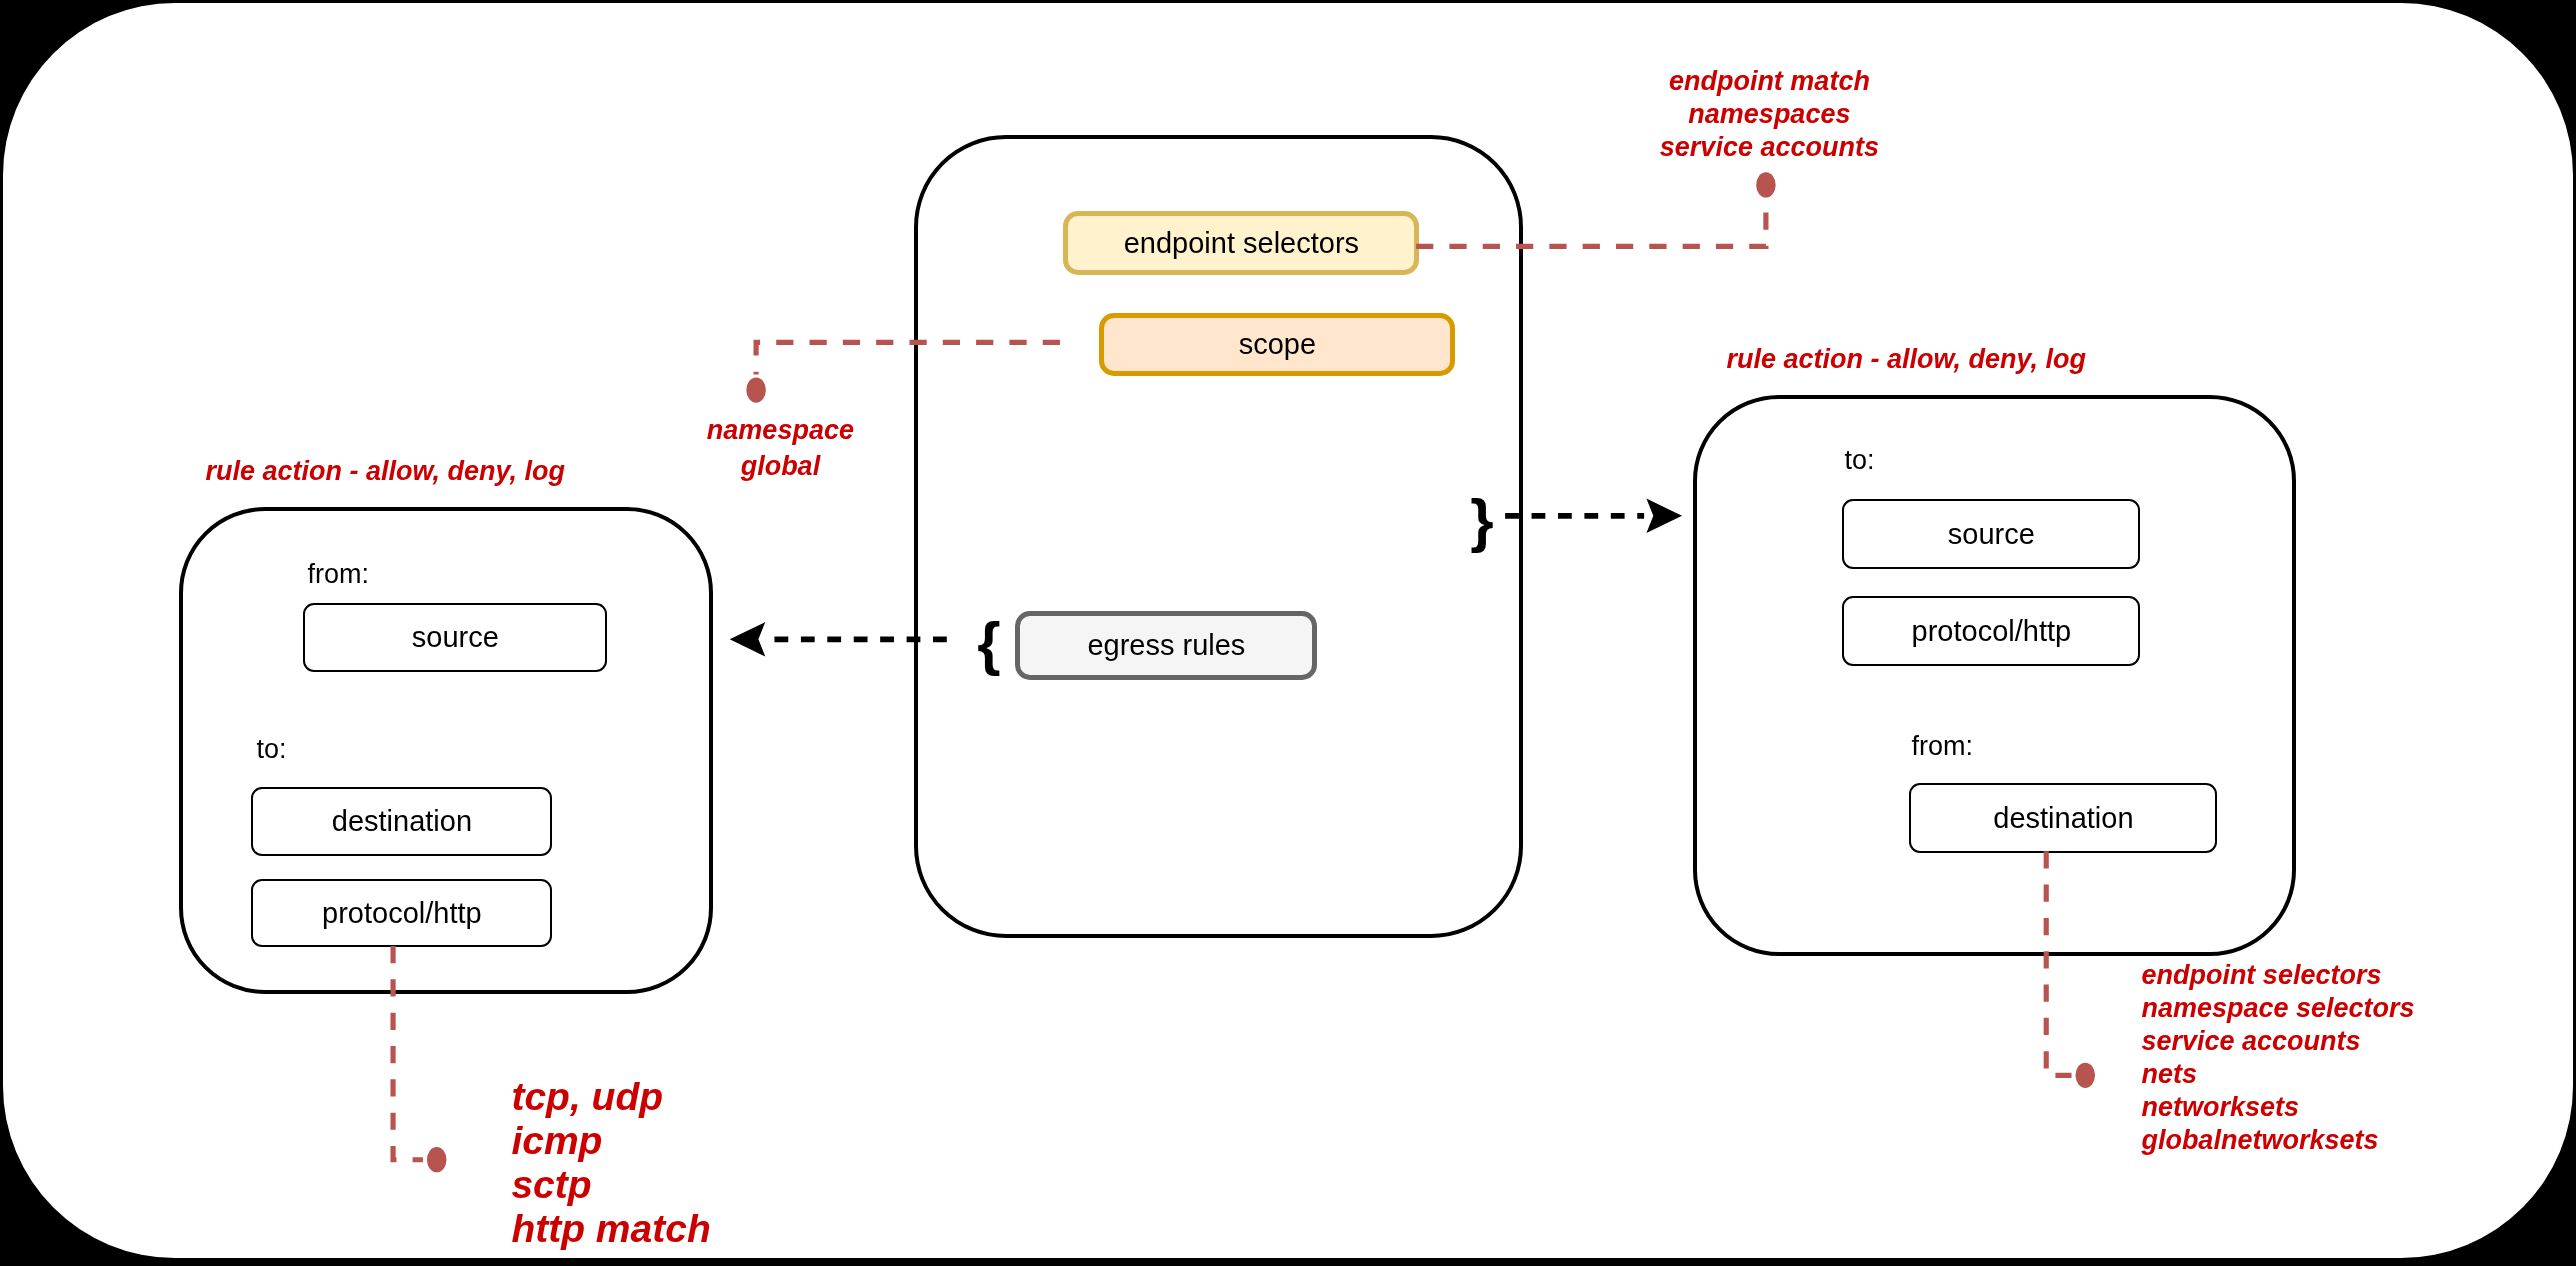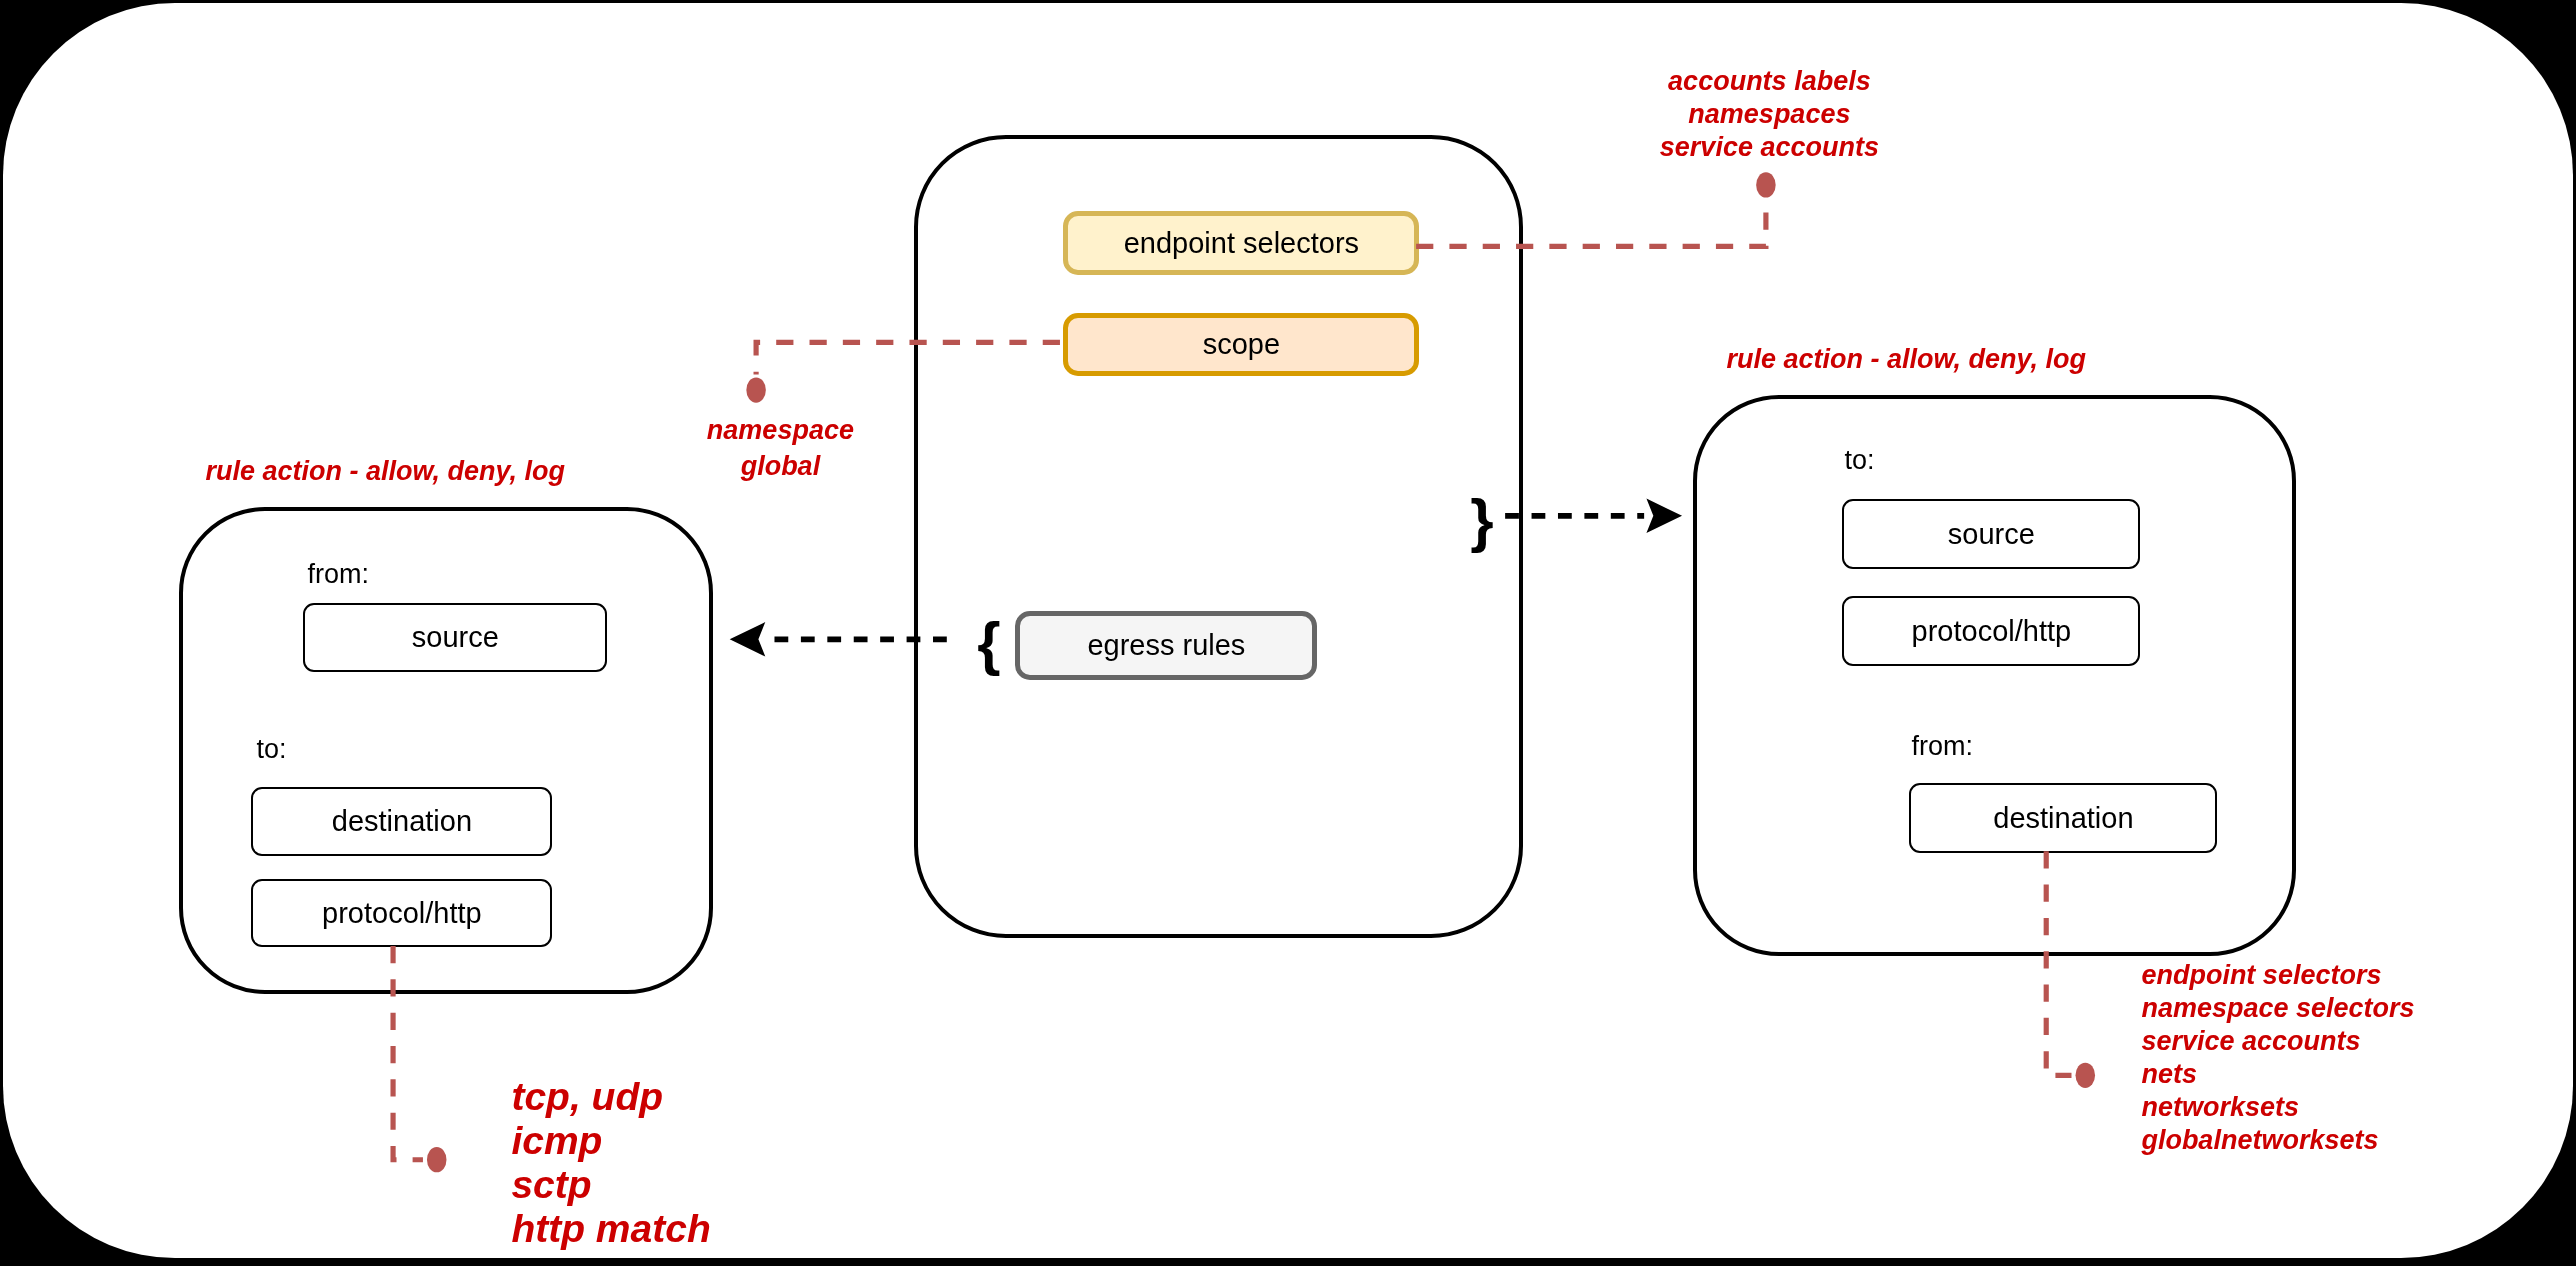--- a/index.html
+++ b/index.html
@@ -28,21 +28,21 @@
     box-sizing:border-box;
   }
   .node{
     position:absolute;
     display:flex;align-items:center;justify-content:center;
     box-sizing:border-box;
     font-size:29px;color:#000;
     white-space:nowrap;
   }
   .node-yellow{background:#fff2cc;border:5.2px solid #d6b656;border-radius:15px;}
-  .node-orange{background:#ffe6cc;border:5.2px solid #d79b00;border-radius:15px;}
+  .node-orange{background:#ffe6cc;border:5.2px solid #d79b00;border-radius:15px;margin-left:36px;}
   .node-gray{background:#f5f5f5;border:5.2px solid #666666;border-radius:15px;}
   .node-white{background:#ffffff;border:2.3px solid #000000;border-radius:11px;}
   .field-label{
     position:absolute;
     font-size:27px;line-height:32px;color:#000;
     white-space:nowrap;
   }
   .brace{
     position:absolute;
     display:flex;align-items:center;justify-content:center;
@@ -136,21 +136,21 @@
 
   <div class="field-label" style="left:1908px;top:727px;">
     <span>from:</span>
   </div>
 
   <div class="node node-white" style="left:1906px;top:780px;width:308px;height:70px;">
     <span>destination</span>
   </div>
 
   <div class="note center" style="left:1766px;top:62px;">
-    <span class="note-line">accounts labels</span>
+    <span class="note-line">endpoint match</span>
     <span class="note-line">namespaces</span>
     <span class="note-line">service accounts</span>
   </div>
 
   <div class="note center" style="left:777px;top:409px;line-height:36px;">
     <span class="note-line">namespace</span>
     <span class="note-line">global</span>
   </div>
 
   <div class="note" style="left:508px;top:1072px;font-size:39px;line-height:44px;">

